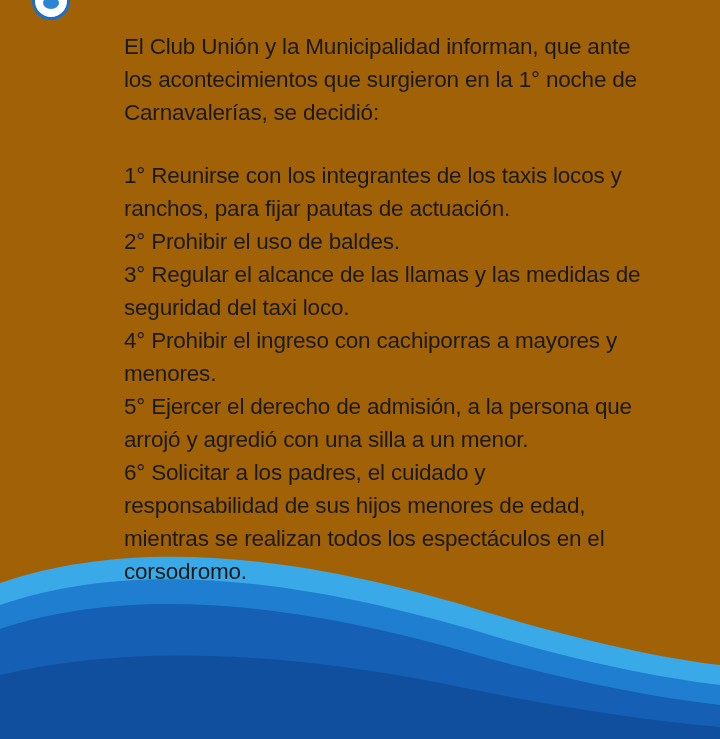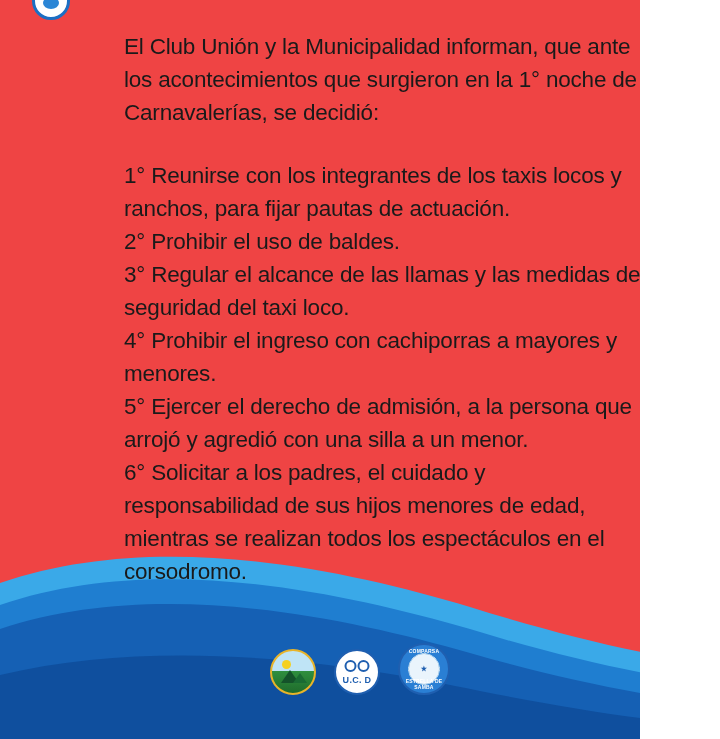--- a/index.html
+++ b/index.html
@@ -8,23 +8,23 @@
   }
   body {
     width: 720px;
     height: 739px;
     background: #ffffff;
     font-family: "Liberation Sans", sans-serif;
     overflow: hidden;
   }
   .poster {
     position: relative;
-    width: 640px;
+    width: 720px;
     height: 739px;
-    background: #ef4444;
+    background: #a16207;
     overflow: hidden;
   }
   
   .top-logo {
     position: absolute;
     top: -18px;
     left: 32px;
     width: 38px;
     height: 38px;
     border-radius: 50%;
@@ -239,35 +239,14 @@
 
   <div class="wave-wrap">
     <svg viewBox="0 0 720 260" preserveAspectRatio="none" xmlns="http://www.w3.org/2000/svg">
       <path d="M0,104 C150,52 330,86 470,128 C560,156 650,178 720,186 L720,260 L0,260 Z" fill="#3aa9e8"></path>
       <path d="M0,126 C150,74 330,110 470,150 C560,178 650,198 720,206 L720,260 L0,260 Z" fill="#1f7ed0"></path>
       <path d="M0,150 C150,100 330,134 470,174 C560,200 650,218 720,226 L720,260 L0,260 Z" fill="#1560b4"></path>
       <path d="M0,196 C160,158 340,182 480,212 C570,230 650,242 720,248 L720,260 L0,260 Z" fill="#0f4f9e"></path>
     </svg>
   </div>
 
-  <div class="badges">
-    <div class="badge badge-muni">
-      <span class="sun"></span>
-      <span class="hill"></span>
-      <span class="hill2"></span>
-    </div>
-
-    <div class="badge badge-club">
-      <span class="rings">
-          <i></i>
-          <i></i>
-        </span>
-      <span class="ucd">U.C. D</span>
-    </div>
-
-    <div class="badge badge-comparsa">
-      <span class="arc-text">COMPARSA</span>
-      <span class="inner">★</span>
-      <span class="arc-text-b">ESTRELLA DE SAMBA</span>
-    </div>
-  </div>
 
 </div>
 
 </body></html>

